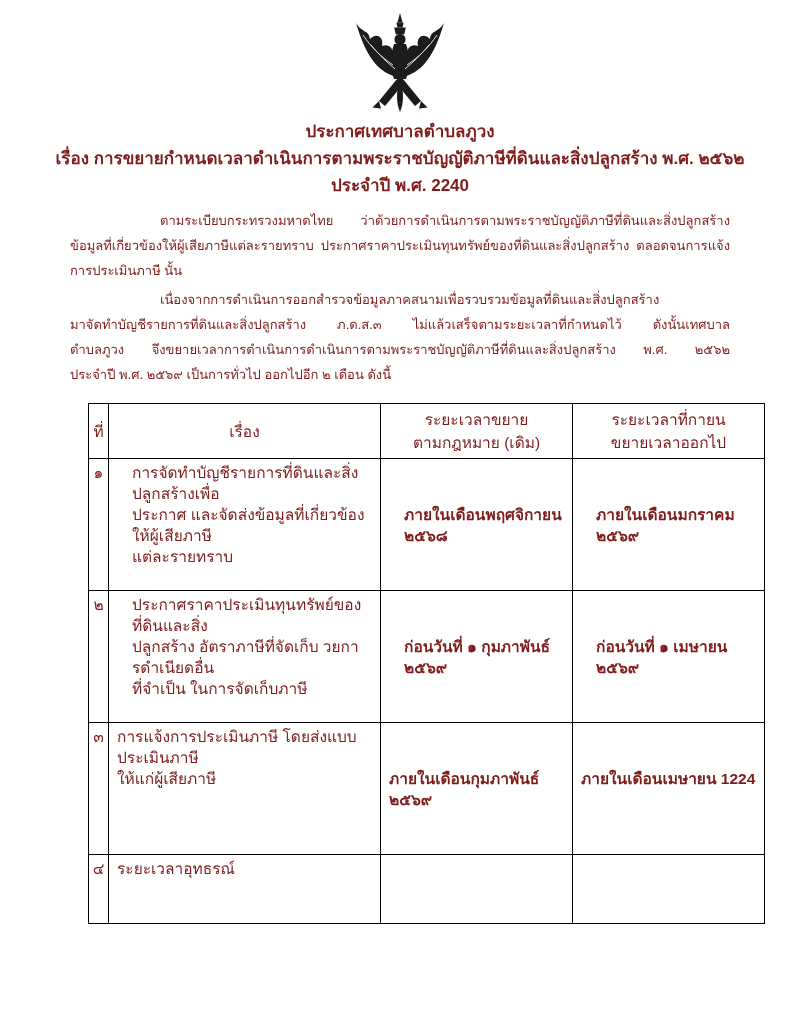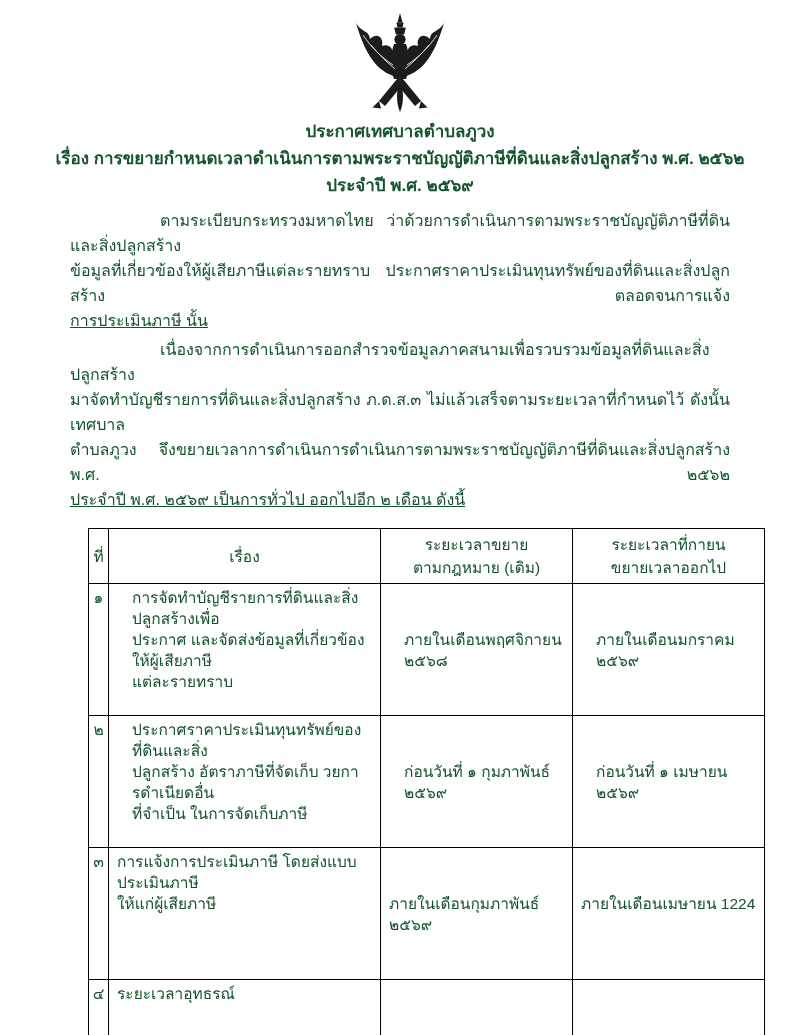--- a/index.html
+++ b/index.html
@@ -1,41 +1,41 @@
 <!DOCTYPE html>
 <html><head>
 <meta charset="utf-8">
 <style>
   html,body { margin:0; padding:0; background:#e8e8e8; }
   .page {
     position:relative;
     width:800px; height:1035px;
     margin:0 auto;
     background:#ffffff;
-    color:#14532d;
+    color:#7f1d1d;
     font-family:"Liberation Sans","DejaVu Sans",sans-serif;
     overflow:hidden;
   }
   .emblem-wrap { padding-top:13px; display:flex; justify-content:center; }
   .title-block {
     margin-top:5px;
     text-align:center;
     font-weight:700;
     font-size:17px;
     line-height:27px;
   }
   .body-text {
     margin:9px 70px 0 70px;
-    font-size:16px;
+    font-size:13px;
     line-height:25px;
   }
   .para { margin:0 0 4px 0; }
   .pline { text-align:justify; text-align-last:justify; }
   .pline.first { text-indent:90px; }
-  .pline.last  { text-align-last:left;text-decoration:underline; }
+  .pline.last  { text-align-last:left; }
 
   table.doc-table {
     margin:16px 0 0 88px;
     width:676px;
     border-collapse:collapse;
     table-layout:fixed;
     font-size:15.5px;
     line-height:21px;
   }
   .doc-table td {
@@ -46,21 +46,21 @@
   }
   .doc-table tr.thead td {
     text-align:center;
     vertical-align:middle;
     height:50px;
     line-height:23px;
     font-weight:400;
     padding:2px 2px;
   }
   .doc-table td.col-no { text-align:center; padding-left:1px; padding-right:1px; }
-  .doc-table td.col-date { font-weight:400; white-space:pre-wrap; }
+  .doc-table td.col-date { font-weight:700; white-space:pre-wrap; }
   tr.rh-lg td { height:62px;padding-left:23px; }
   tr.rh-md td { height:56px;padding-left:8px; }
 </style>
 </head>
 <body>
 
 <div class="page">
 
   <div class="emblem-wrap">
     <svg width="118" height="100" viewBox="0 0 118 100" aria-hidden="true">
@@ -84,21 +84,21 @@
         <path d="M30 32 C38 42 46 49 54 56"></path>
         <path d="M96 22 C88 34 78 44 66 52"></path>
         <path d="M88 32 C80 42 72 49 64 56"></path>
       </g>
     </svg>
   </div>
 
   <div class="title-block">
     <div>ประกาศเทศบาลตำบลภูวง</div>
     <div>เรื่อง การขยายกำหนดเวลาดำเนินการตามพระราชบัญญัติภาษีที่ดินและสิ่งปลูกสร้าง พ.ศ. ๒๕๖๒</div>
-    <div>ประจำปี พ.ศ. ๒๕๖๙</div>
+    <div>ประจำปี พ.ศ. 2240</div>
   </div>
 
   <div class="body-text">
     <div class="para">
       <div class="pline first">ตามระเบียบกระทรวงมหาดไทย  ว่าด้วยการดำเนินการตามพระราชบัญญัติภาษีที่ดินและสิ่งปลูกสร้าง</div>
       <div class="pline">ข้อมูลที่เกี่ยวข้องให้ผู้เสียภาษีแต่ละรายทราบ ประกาศราคาประเมินทุนทรัพย์ของที่ดินและสิ่งปลูกสร้าง ตลอดจนการแจ้ง</div>
       <div class="pline last">การประเมินภาษี นั้น</div>
     </div>
     <div class="para">
       <div class="pline first">เนื่องจากการดำเนินการออกสำรวจข้อมูลภาคสนามเพื่อรวบรวมข้อมูลที่ดินและสิ่งปลูกสร้าง</div>

